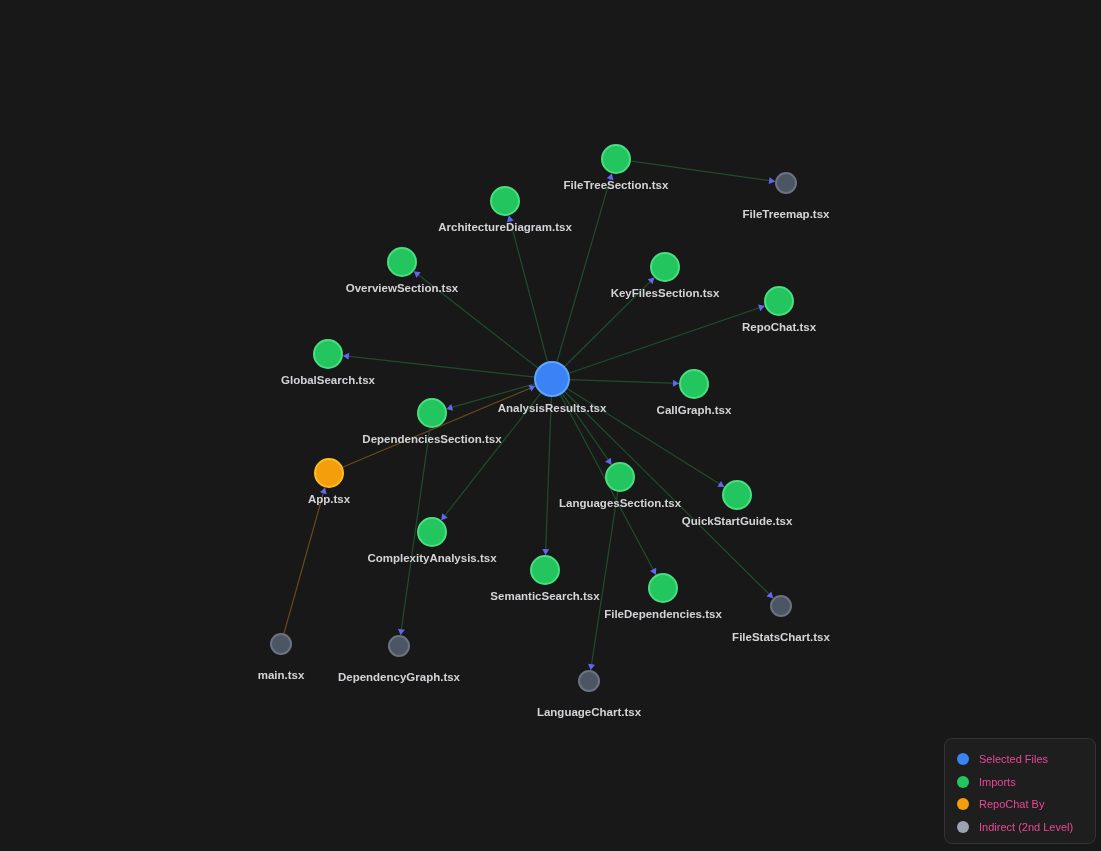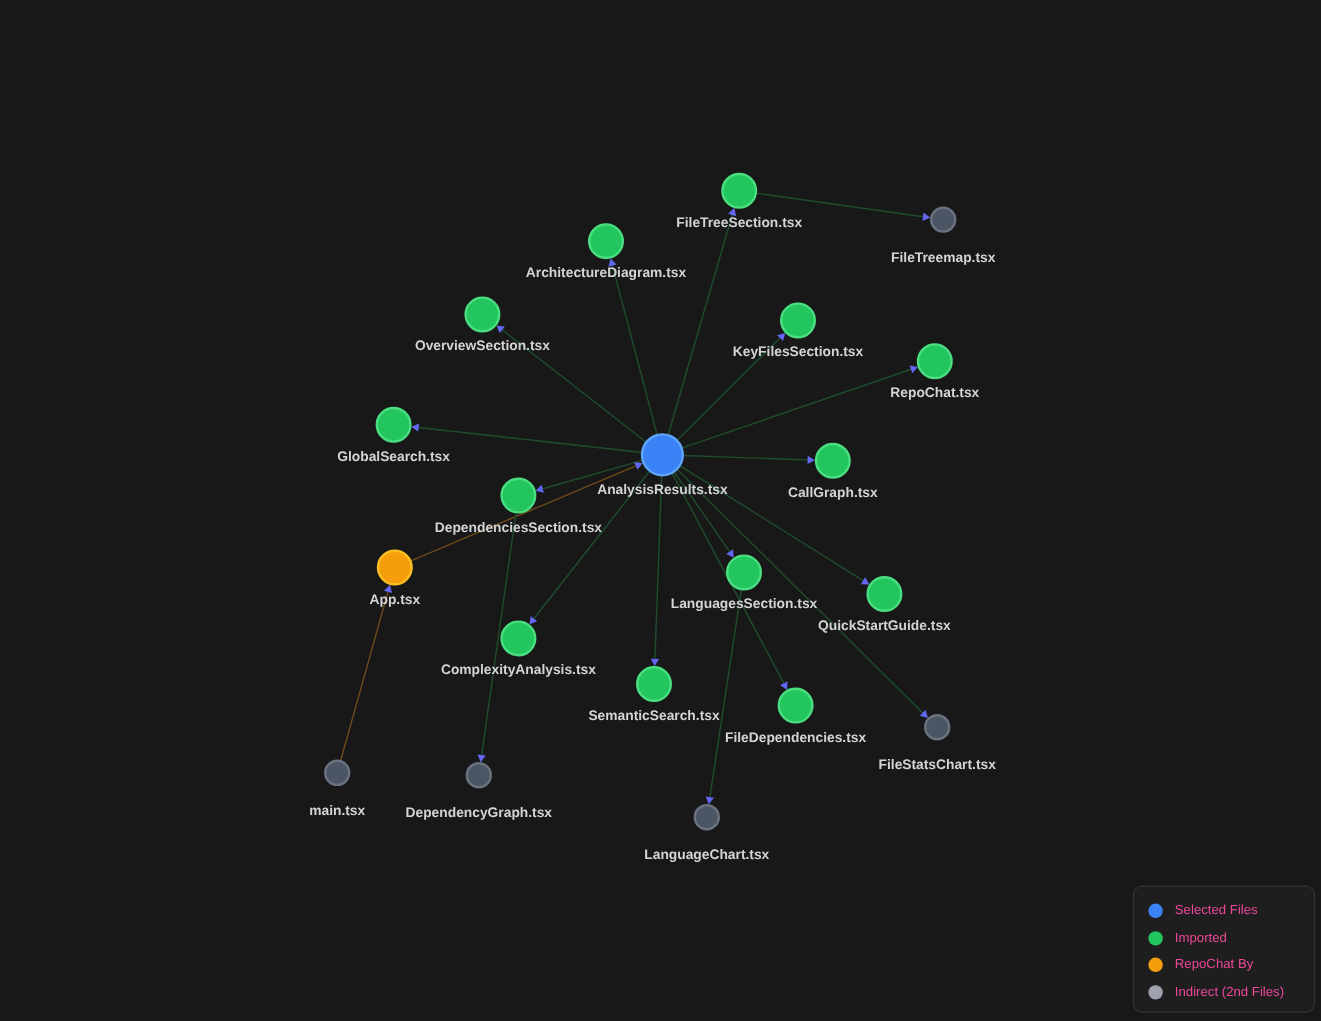--- a/index.html
+++ b/index.html
@@ -152,23 +152,23 @@
     </g>
 </svg>
 
 <div class="legend">
   <div class="legend-item">
     <span class="legend-dot" style="background: rgb(59, 130, 246);"></span>
     <span class="legend-label">Selected Files</span>
   </div>
   <div class="legend-item">
     <span class="legend-dot" style="background: rgb(34, 197, 94);"></span>
-    <span class="legend-label">Imported</span>
+    <span class="legend-label">Imports</span>
   </div>
   <div class="legend-item">
     <span class="legend-dot" style="background: rgb(245, 158, 11);"></span>
     <span class="legend-label">RepoChat By</span>
   </div>
   <div class="legend-item">
     <span class="legend-dot" style="background: rgb(156, 163, 175);"></span>
-    <span class="legend-label">Indirect (2nd Files)</span>
+    <span class="legend-label">Indirect (2nd Level)</span>
   </div>
 </div>
 
 </body></html>

